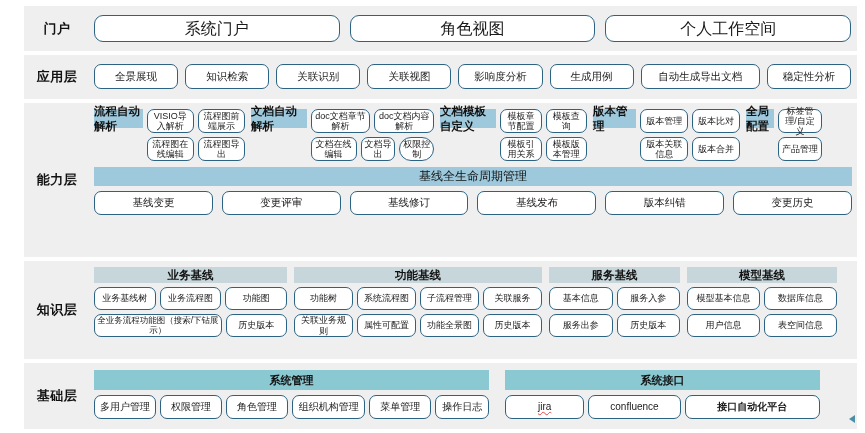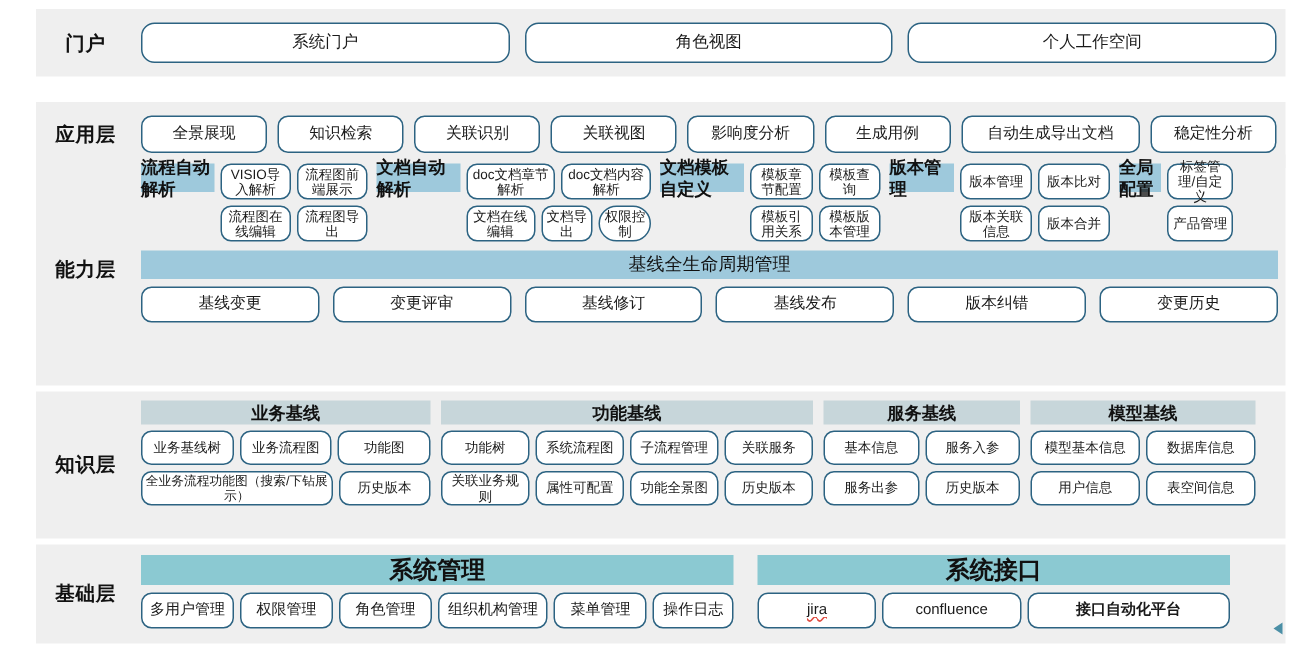--- a/index.html
+++ b/index.html
@@ -36,21 +36,21 @@
     display: flex; align-items: center; justify-content: center;
     text-align: center;
     color: #1a1a1a;
     line-height: 1.12;
     padding: 1px 2px;
     white-space: normal;
   }
 
   
   .portal-row { display: flex; gap: 10px; padding: 9px 6px 9px 4px; }
-  .portal-row .pill { flex: 1 1 0; height: 27px; font-size: 11px; border-radius: 9px; }
+  .portal-row .pill { flex: 1 1 0; height: 27px; font-size: 16px; border-radius: 9px; }
 
   
   .app-row { display: flex; gap: 7px; padding: 9px 6px 9px 4px; }
   .app-row .pill { flex: 1 1 0; height: 25px; font-size: 10.5px; }
 
   
   .cap-groups { display: flex; gap: 6px; padding: 6px 5px 0 4px; align-items: flex-start; }
   .cap-group { display: flex; flex-direction: row; gap: 4px; }
   .grp-head {
     background: #9ec9dc;
@@ -82,21 +82,21 @@
     font-size: 11.5px; font-weight: bold; color: #111;
   }
   .kn-group .pill { height: 23px; font-size: 9px; flex: 1 1 0; }
 
   
   .inf-groups { display: flex; gap: 16px; padding: 7px 5px 7px 4px; align-items: flex-start; }
   .inf-group { display: flex; flex-direction: column; gap: 5px; }
   .inf-head {
     background: #8bc9d2; height: 20px;
     display: flex; align-items: center; justify-content: center;
-    font-size: 16px; font-weight: bold; color: #111;
+    font-size: 11px; font-weight: bold; color: #111;
   }
   .inf-group .pill { height: 24px; font-size: 10px; flex: 1 1 0; }
 
   .misspelled {
     text-decoration: underline wavy #e04a3f;
     text-decoration-skip-ink: none;
   }
 
   
   .corner-arrow {
@@ -116,21 +116,21 @@
     <div class="band-label">门户</div>
     <div class="band-body">
       <div class="portal-row">
         <div class="pill">系统门户</div>
         <div class="pill">角色视图</div>
         <div class="pill">个人工作空间</div>
       </div>
     </div>
   </div>
 
-  <div class="band" id="band-app" style="top:68px;height:44px;">
+  <div class="band" id="band-app" style="top:55px;height:44px;">
     <div class="band-label">应用层</div>
     <div class="band-body">
       <div class="app-row">
         <div class="pill">全景展现</div>
         <div class="pill">知识检索</div>
         <div class="pill">关联识别</div>
         <div class="pill">关联视图</div>
         <div class="pill">影响度分析</div>
         <div class="pill">生成用例</div>
         <div class="pill" style="flex:1.45 1 0;">自动生成导出文档</div>

